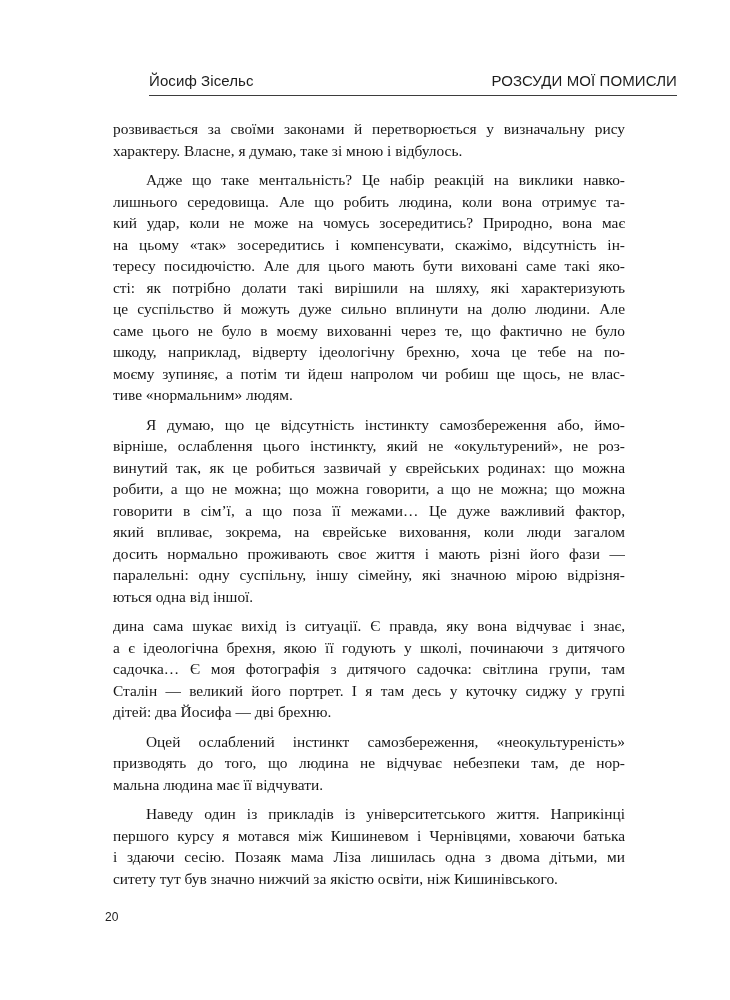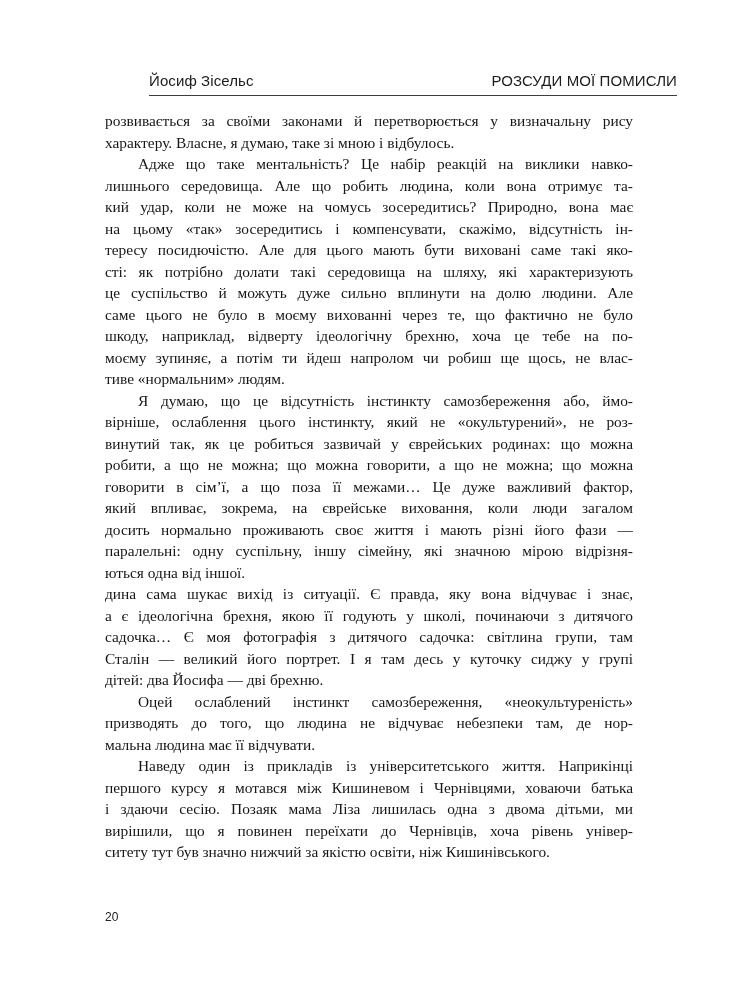--- a/index.html
+++ b/index.html
@@ -39,21 +39,21 @@
     position: absolute;
     left: 105px;
     width: 528px;
     top: 110px;
     font-family: "Liberation Serif", serif;
     font-size: 15.4px;
     line-height: 21.5px;
     color: #161616;
   }
   .paragraph {
-    margin: 0;
+    margin: 8px;
   }
   .line {
     text-align: justify;
     text-align-last: justify;
     height: 21.5px;
   }
   .line.last {
     text-align-last: left;
   }
   .line.indent {
@@ -83,21 +83,21 @@
   <div class="paragraph">
         <div class="line">розвивається за своїми законами й перетворюється у визначальну рису</div>
         <div class="line last">характеру. Власне, я думаю, таке зі мною і відбулось.</div>
       </div>
       <div class="paragraph">
         <div class="line indent">Адже що таке ментальність? Це набір реакцій на виклики навко-</div>
         <div class="line">лишнього середовища. Але що робить людина, коли вона отримує та-</div>
         <div class="line">кий удар, коли не може на чомусь зосередитись? Природно, вона має</div>
         <div class="line">на цьому «так» зосередитись і компенсувати, скажімо, відсутність ін-</div>
         <div class="line">тересу посидючістю. Але для цього мають бути виховані саме такі яко-</div>
-        <div class="line">сті: як потрібно долати такі середовища на шляху, які характеризують</div>
+        <div class="line">сті: як потрібно долати такі вирішили на шляху, які характеризують</div>
         <div class="line">це суспільство й можуть дуже сильно вплинути на долю людини. Але</div>
         <div class="line">саме цього не було в моєму вихованні через те, що фактично не було</div>
         <div class="line">шкоду, наприклад, відверту ідеологічну брехню, хоча це тебе на по-</div>
         <div class="line">моєму зупиняє, а потім ти йдеш напролом чи робиш ще щось, не влас-</div>
         <div class="line last">тиве «нормальним» людям.</div>
       </div>
       <div class="paragraph">
         <div class="line indent">Я думаю, що це відсутність інстинкту самозбереження або, ймо-</div>
         <div class="line">вірніше, ослаблення цього інстинкту, який не «окультурений», не роз-</div>
         <div class="line">винутий так, як це робиться зазвичай у єврейських родинах: що можна</div>
@@ -117,21 +117,20 @@
       </div>
       <div class="paragraph">
         <div class="line indent">Оцей ослаблений інстинкт самозбереження, «неокультуреність»</div>
         <div class="line">призводять до того, що людина не відчуває небезпеки там, де нор-</div>
         <div class="line last">мальна людина має її відчувати.</div>
       </div>
       <div class="paragraph">
         <div class="line indent">Наведу один із прикладів із університетського життя. Наприкінці</div>
         <div class="line">першого курсу я мотався між Кишиневом і Чернівцями, ховаючи батька</div>
         <div class="line">і здаючи сесію. Позаяк мама Ліза лишилась одна з двома дітьми, ми</div>
-        <div class="line">вирішили, що я повинен переїхати до Чернівців, хоча рівень універ-</div>
         <div class="line last">ситету тут був значно нижчий за якістю освіти, ніж Кишинівського.</div>
       </div>
     </main>
 
   <footer class="page-footer">
     <span>20</span>
   </footer>
 
 </div>
 

